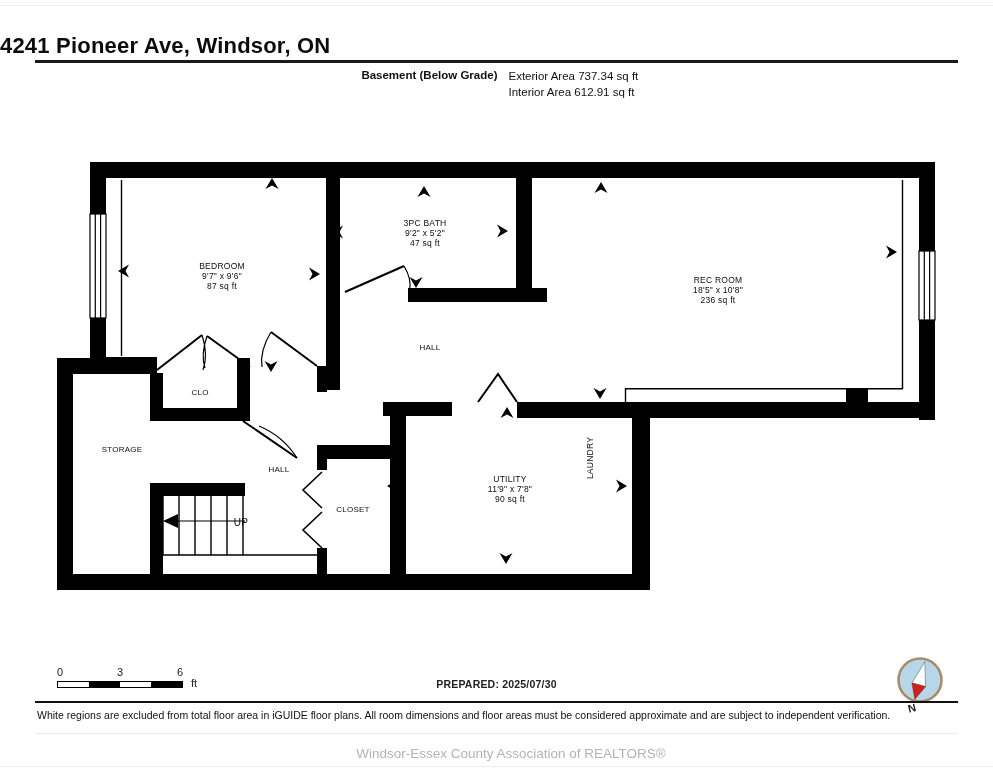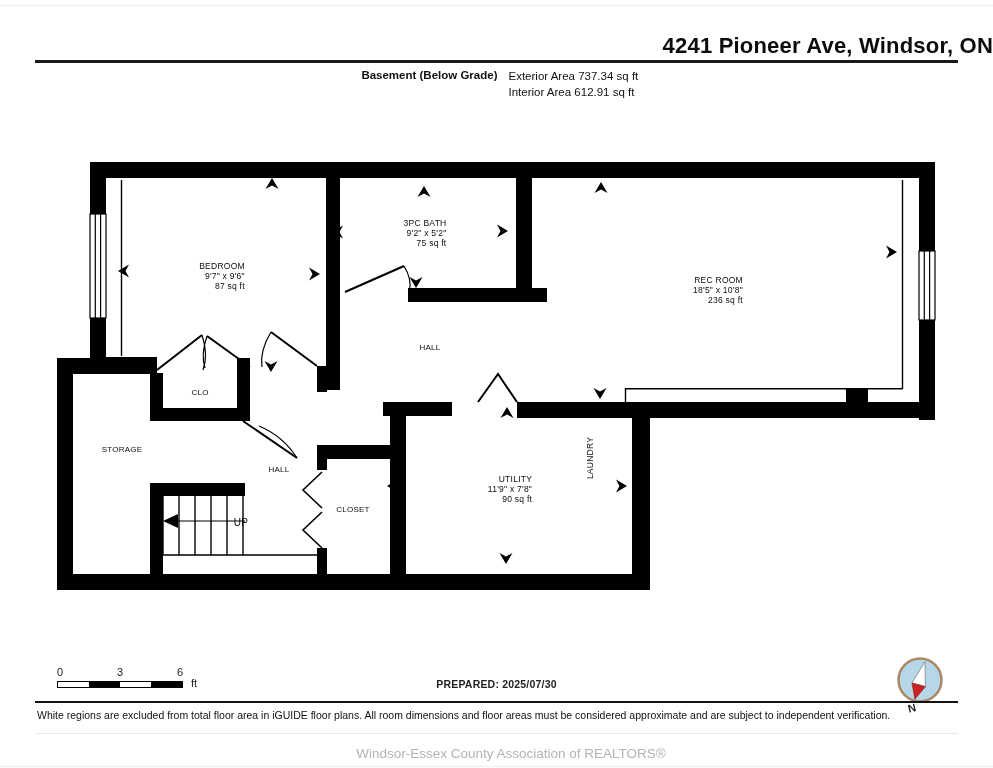--- a/index.html
+++ b/index.html
@@ -1,29 +1,29 @@
 <!DOCTYPE html>
 <html><head>
 <meta charset="utf-8">
 <style>
   html,body{margin:0;padding:0;background:#fff;}
   .page{position:relative;width:993px;height:768px;background:#fff;overflow:hidden;
         font-family:"Liberation Sans","DejaVu Sans",sans-serif;color:#111;}
   .faint{position:absolute;background:#ededed;height:1px;}
-  .title{position:absolute;top:33px;left:0;right:0;text-align:right;
+  .title{position:absolute;top:33px;left:0;right:0;text-align:left;
          font-size:22px;font-weight:bold;letter-spacing:.2px;color:#0c0c0c;}
   .title-rule{position:absolute;top:60px;left:35px;width:923px;height:3px;background:#1a1a1a;}
   .subheader{position:absolute;top:68px;left:13px;right:0;display:flex;justify-content:center;gap:11px;}
   .subheader .floor{width:420px;text-align:right;font-size:11.5px;font-weight:bold;line-height:15px;}
   .subheader .areas{width:420px;text-align:left;font-size:11.5px;line-height:16px;}
   .subheader .areas span{display:block;}
   svg.plan{position:absolute;left:0;top:0;}
   .lbl{position:absolute;transform:translateX(-50%);text-align:center;font-size:8.5px;
        line-height:10px;letter-spacing:.25px;color:#0c0c0c;white-space:nowrap;}
-  .lbl span{display:block;text-align:right;}
+  .lbl span{display:block;}
   .lbl-v{position:absolute;transform:translate(-50%,-50%) rotate(-90deg);font-size:8.5px;
          letter-spacing:.25px;color:#0c0c0c;white-space:nowrap;}
   .scalebar{position:absolute;left:57px;top:666px;width:220px;height:30px;}
   .scalebar .num{position:absolute;top:0;font-size:11px;color:#222;transform:translateX(-50%);}
   .scalebar .bar{position:absolute;top:15px;left:0;width:126px;height:7px;display:flex;
                  border:1px solid #000;box-sizing:border-box;}
   .scalebar .seg{flex:1;height:100%;}
   .seg.w{background:#fff;} .seg.b{background:#000;}
   .scalebar .unit{position:absolute;left:134px;top:11px;font-size:11px;color:#222;}
   .prepared{position:absolute;top:678px;left:0;right:0;text-align:center;
@@ -159,21 +159,21 @@
   </svg>
 
   <div class="lbl" style="left:222px;top:261px;">
     <span>BEDROOM</span>
     <span>9'7" x 9'6"</span>
     <span>87 sq ft</span>
   </div>
   <div class="lbl" style="left:425px;top:218px;">
     <span>3PC BATH</span>
     <span>9'2" x 5'2"</span>
-    <span>75 sq ft</span>
+    <span>47 sq ft</span>
   </div>
   <div class="lbl" style="left:718px;top:275px;">
     <span>REC ROOM</span>
     <span>18'5" x 10'8"</span>
     <span>236 sq ft</span>
   </div>
   <div class="lbl" style="left:510px;top:474px;">
     <span>UTILITY</span>
     <span>11'9" x 7'8"</span>
     <span>90 sq ft</span>

